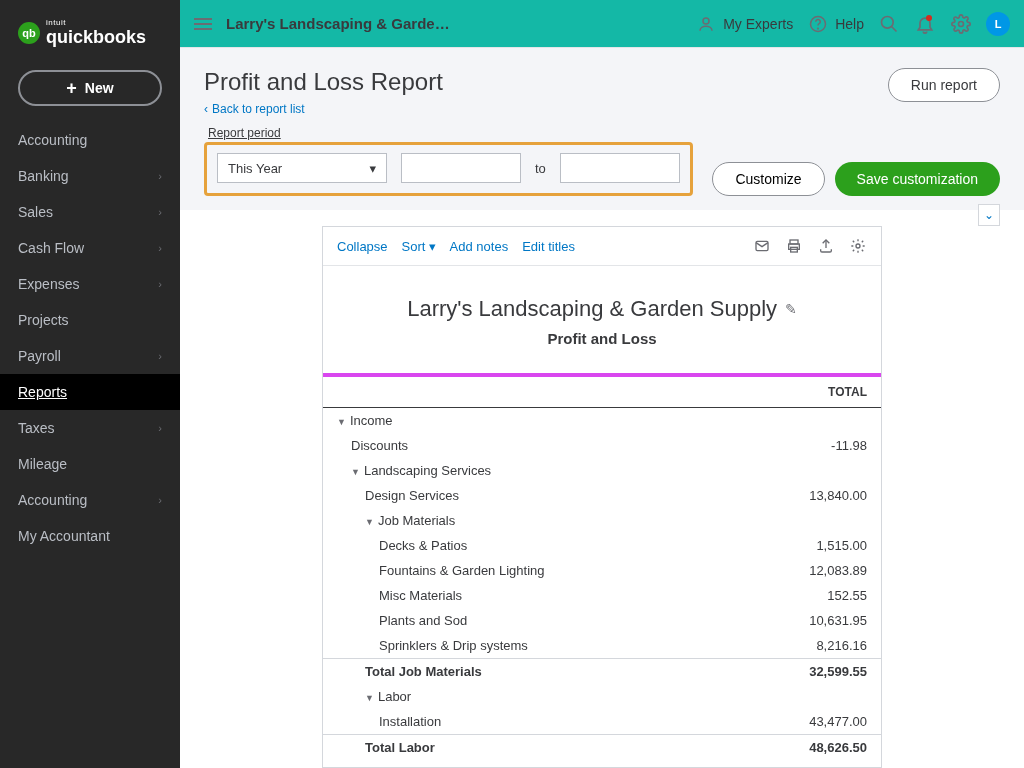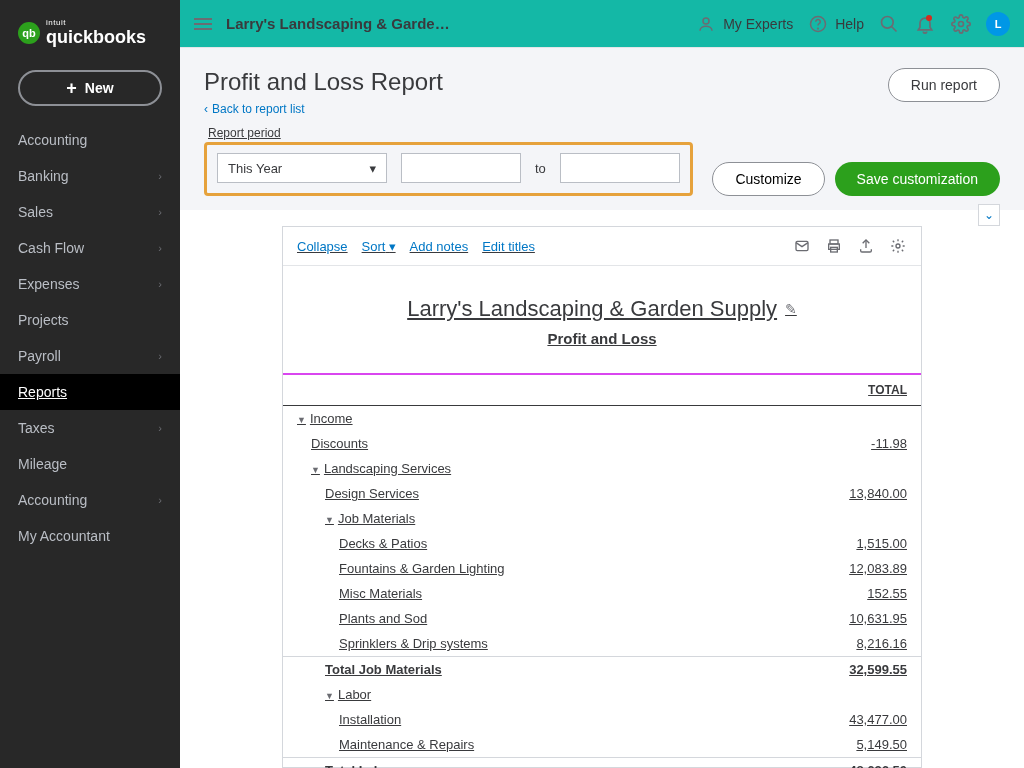--- a/index.html
+++ b/index.html
@@ -48,33 +48,33 @@
 .period-select { border: 1px solid #babec5; background: #fff; height: 30px; width: 170px; padding: 0 10px; display: flex; align-items: center; justify-content: space-between; font-size: 13px; }
 .date-input { border: 1px solid #babec5; background: #fff; height: 30px; width: 120px; padding: 0 10px; font-size: 13px; }
 .to-label { font-size: 13px; color: #393a3d; }
 .action-btns { display: flex; gap: 10px; }
 .customize-btn { border: 1px solid #8d9096; background: #fff; border-radius: 18px; padding: 8px 22px; font-size: 14px; cursor: pointer; }
 .save-custom-btn { border: none; background: #2ca01c; color: #fff; border-radius: 18px; padding: 8px 22px; font-size: 14px; cursor: pointer; }
 .expand-chev { position: absolute; right: 24px; bottom: -16px; border: 1px solid #d4d7dc; background: #fff; width: 22px; height: 22px; display: flex; align-items: center; justify-content: center; font-size: 12px; color: #0077c5; cursor: pointer; }
 
 
 .report-area { flex: 1; background: #fff; display: flex; justify-content: center; padding-top: 16px; overflow-y: auto; }
-.report-card { width: 640px; border: 1px solid #d4d7dc; text-decoration: underline; }
+.report-card { width: 560px; border: 1px solid #d4d7dc; }
 .report-toolbar { display: flex; align-items: center; justify-content: space-between; padding: 10px 14px; border-bottom: 1px solid #e3e5e8; font-size: 13px; }
 .rt-left { display: flex; gap: 14px; }
 .rt-link { color: #0077c5; cursor: pointer; }
 .rt-right { display: flex; gap: 14px; color: #6b6c72; }
 .rt-icon { cursor: pointer; width: 18px; height: 18px; display: flex; align-items: center; justify-content: center; }
 
 .report-title { text-align: center; padding: 30px 20px 8px; font-size: 22px; font-weight: 300; color: #393a3d; display: flex; align-items: center; justify-content: center; gap: 8px; }
 .edit-pencil { font-size: 14px; color: #6b6c72; cursor: pointer; }
 .report-subtitle { text-align: center; font-size: 15px; font-weight: bold; padding-bottom: 26px; }
 
 .report-table { width: 100%; border-collapse: collapse; }
-.report-table th { border-top: 2px solid #d946ef; border-bottom: 1px solid #393a3d; padding: 8px 14px; font-size: 12px; font-weight: bold; text-align: right; }
+.report-table th { border-top: 4px solid #d946ef; border-bottom: 1px solid #393a3d; padding: 8px 14px; font-size: 12px; font-weight: bold; text-align: right; }
 .report-table th:first-child { text-align: left; }
 .report-table td { padding: 5px 14px; font-size: 13px; }
 .report-table td:last-child { text-align: right; }
 .row-indent-0 { padding-left: 14px !important; }
 .row-indent-1 { padding-left: 28px !important; }
 .row-indent-2 { padding-left: 42px !important; }
 .row-indent-3 { padding-left: 56px !important; }
 .row-total { font-weight: bold; border-top: 1px solid #d4d7dc; }
 .collapse-tri { font-size: 9px; color: #6b6c72; margin-right: 4px; }
 
@@ -326,24 +326,20 @@
                 <td>32,599.55</td>
               </tr>
               <tr>
                 <td class="row-indent-2"><span class="collapse-tri">▼</span><span>Labor</span></td>
                 <td></td>
               </tr>
               <tr>
                 <td class="row-indent-3"><span>Installation</span></td>
                 <td>43,477.00</td>
               </tr>
-              <tr>
-                <td class="row-indent-3"><span>Maintenance &amp; Repairs</span></td>
-                <td>5,149.50</td>
-              </tr>
               <tr class="row-total">
                 <td class="row-indent-2"><span>Total Labor</span></td>
                 <td>48,626.50</td>
               </tr>
             </tbody>
         </table>
       </div>
     </div>
 
   </div>

